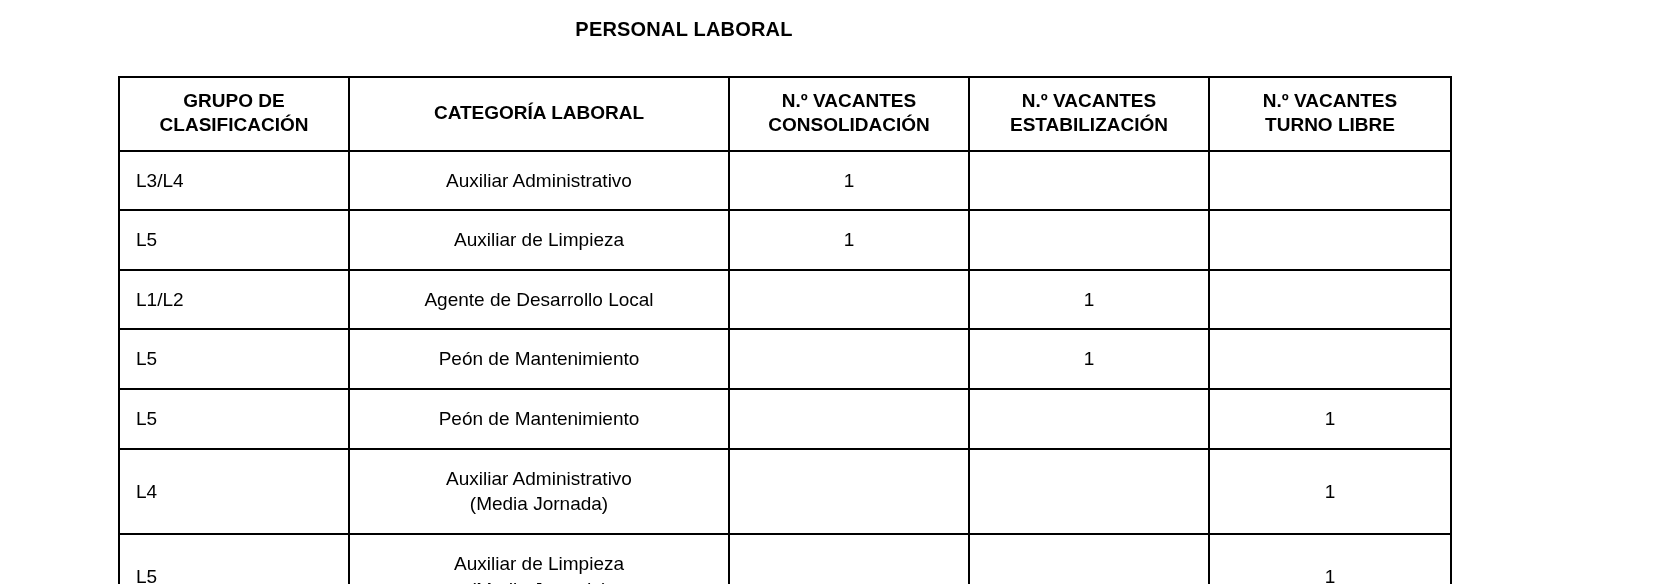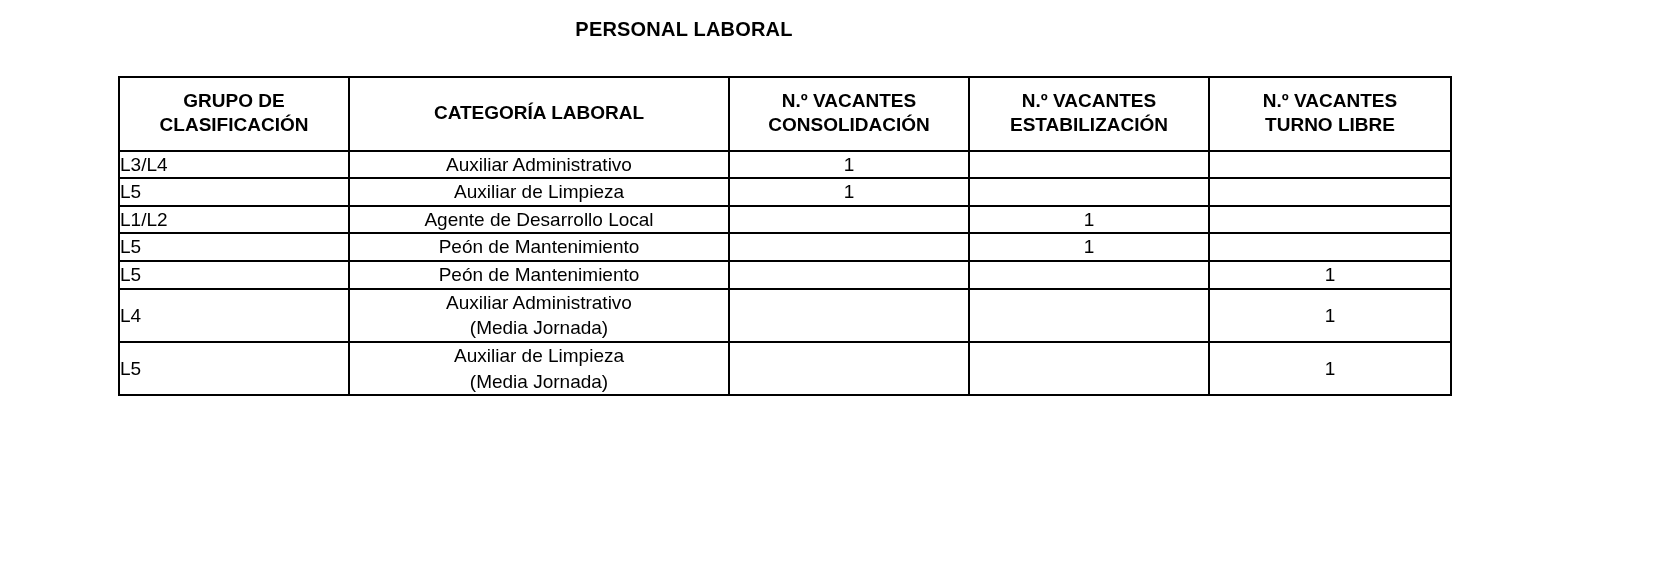--- a/index.html
+++ b/index.html
@@ -42,21 +42,21 @@
   }
   table.staff-table col.c0 { width: 230px; }
   table.staff-table col.c1 { width: 380px; }
   table.staff-table col.c2 { width: 240px; }
   table.staff-table col.c3 { width: 240px; }
   table.staff-table col.c4 { width: 242px; }
 
   table.staff-table th,
   table.staff-table td {
     border: 2px solid #000000;
-    padding: 0;
+    padding: 16px;
     vertical-align: middle;
   }
   table.staff-table thead th {
     font-size: 19px;
     font-weight: bold;
     text-align: center;
     line-height: 1.25;
     padding: 11px 6px 13px 6px;
   }
   table.staff-table tbody td {

